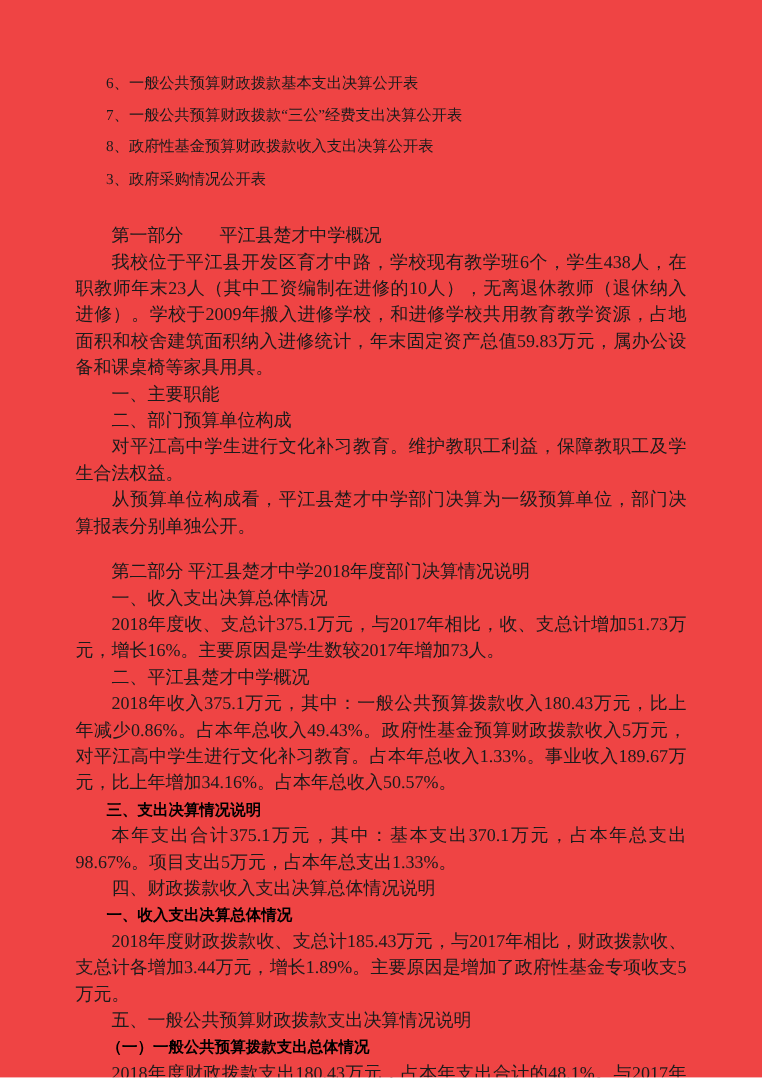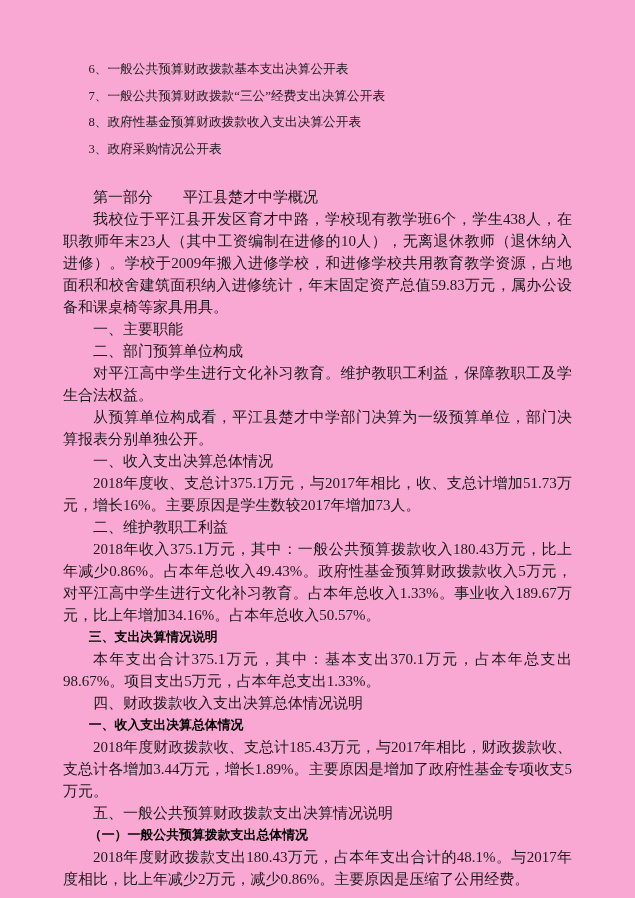--- a/index.html
+++ b/index.html
@@ -5,21 +5,21 @@
   * { margin: 0; padding: 0; box-sizing: border-box; }
   html, body {
     background: #ffffff;
     font-family: "Liberation Serif", serif;
   }
   .page {
     position: relative;
     width: 635px;
     height: 898px;
     margin: 0 auto;
-    background: #f9a8d4;
+    background: #ef4444;
     padding: 56px 63px 0 63px;
     overflow: hidden;
     color: #1b1b1b;
   }
   .list-line {
     font-size: 12.7px;
     line-height: 26.5px;
     text-indent: 2em;
     white-space: nowrap;
     color: #1b1b1b;
@@ -50,23 +50,24 @@
       <p class="list-line">8、政府性基金预算财政拨款收入支出决算公开表</p>
       <p class="list-line">3、政府采购情况公开表</p>
     </div>
   <div id="document-body">
       <p class="para gap-large">第一部分　　平江县楚才中学概况</p>
       <p class="para">我校位于平江县开发区育才中路，学校现有教学班6个，学生438人，在职教师年末23人（其中工资编制在进修的10人），无离退休教师（退休纳入进修）。学校于2009年搬入进修学校，和进修学校共用教育教学资源，占地面积和校舍建筑面积纳入进修统计，年末固定资产总值59.83万元，属办公设备和课桌椅等家具用具。</p>
       <p class="para">一、主要职能</p>
       <p class="para">二、部门预算单位构成</p>
       <p class="para">对平江高中学生进行文化补习教育。维护教职工利益，保障教职工及学生合法权益。</p>
       <p class="para">从预算单位构成看，平江县楚才中学部门决算为一级预算单位，部门决算报表分别单独公开。</p>
+      <p class="para gap-medium">第二部分 平江县楚才中学2018年度部门决算情况说明</p>
       <p class="para">一、收入支出决算总体情况</p>
       <p class="para">2018年度收、支总计375.1万元，与2017年相比，收、支总计增加51.73万元，增长16%。主要原因是学生数较2017年增加73人。</p>
-      <p class="para">二、维护教职工利益</p>
+      <p class="para">二、平江县楚才中学概况</p>
       <p class="para">2018年收入375.1万元，其中：一般公共预算拨款收入180.43万元，比上年减少0.86%。占本年总收入49.43%。政府性基金预算财政拨款收入5万元，对平江高中学生进行文化补习教育。占本年总收入1.33%。事业收入189.67万元，比上年增加34.16%。占本年总收入50.57%。</p>
       <p class="para bold">三、支出决算情况说明</p>
       <p class="para">本年支出合计375.1万元，其中：基本支出370.1万元，占本年总支出98.67%。项目支出5万元，占本年总支出1.33%。</p>
       <p class="para">四、财政拨款收入支出决算总体情况说明</p>
       <p class="para bold">一、收入支出决算总体情况</p>
       <p class="para">2018年度财政拨款收、支总计185.43万元，与2017年相比，财政拨款收、支总计各增加3.44万元，增长1.89%。主要原因是增加了政府性基金专项收支5万元。</p>
       <p class="para">五、一般公共预算财政拨款支出决算情况说明</p>
       <p class="para bold">（一）一般公共预算拨款支出总体情况</p>
       <p class="para">2018年度财政拨款支出180.43万元，占本年支出合计的48.1%。与2017年度相比，比上年减少2万元，减少0.86%。主要原因是压缩了公用经费。</p>
     </div>

